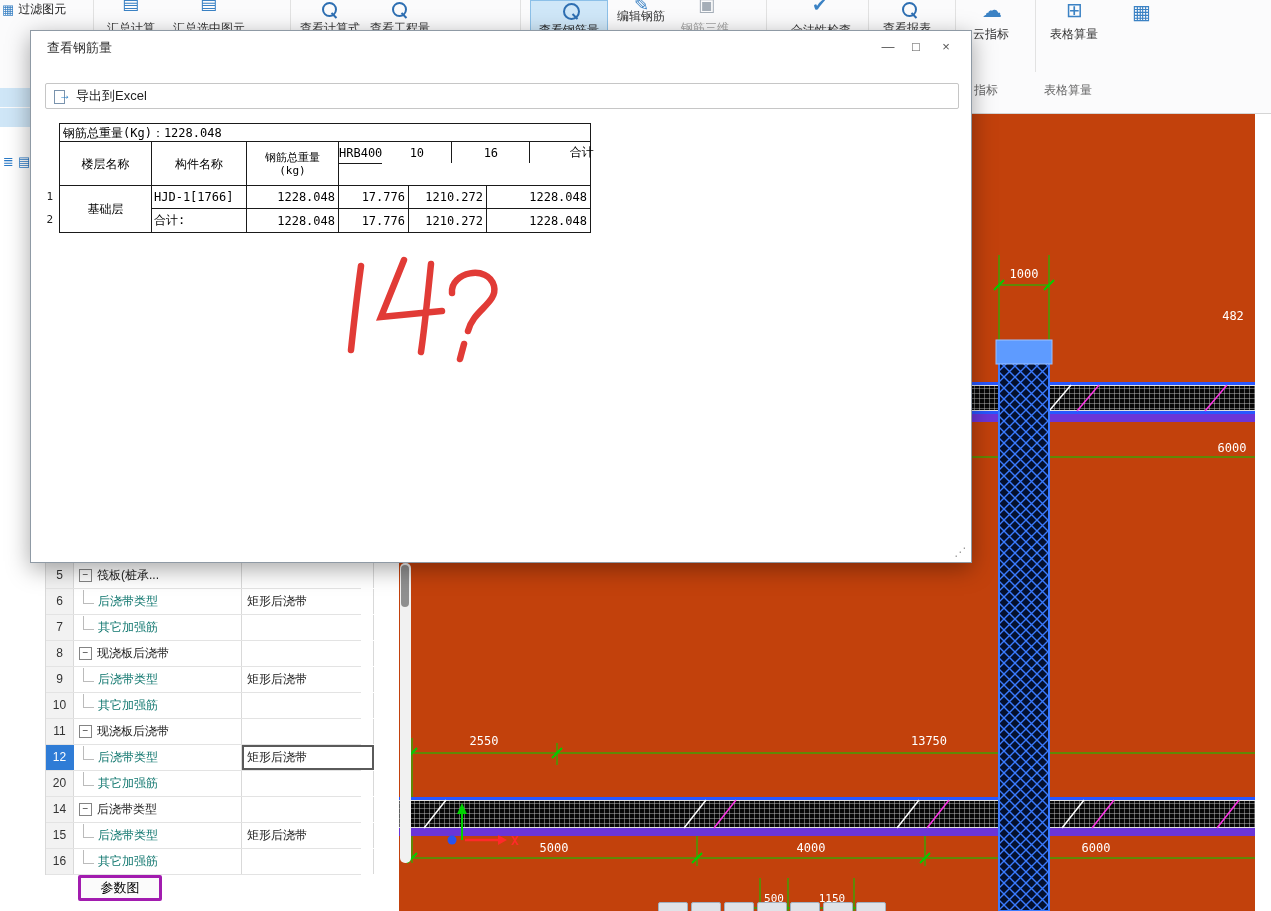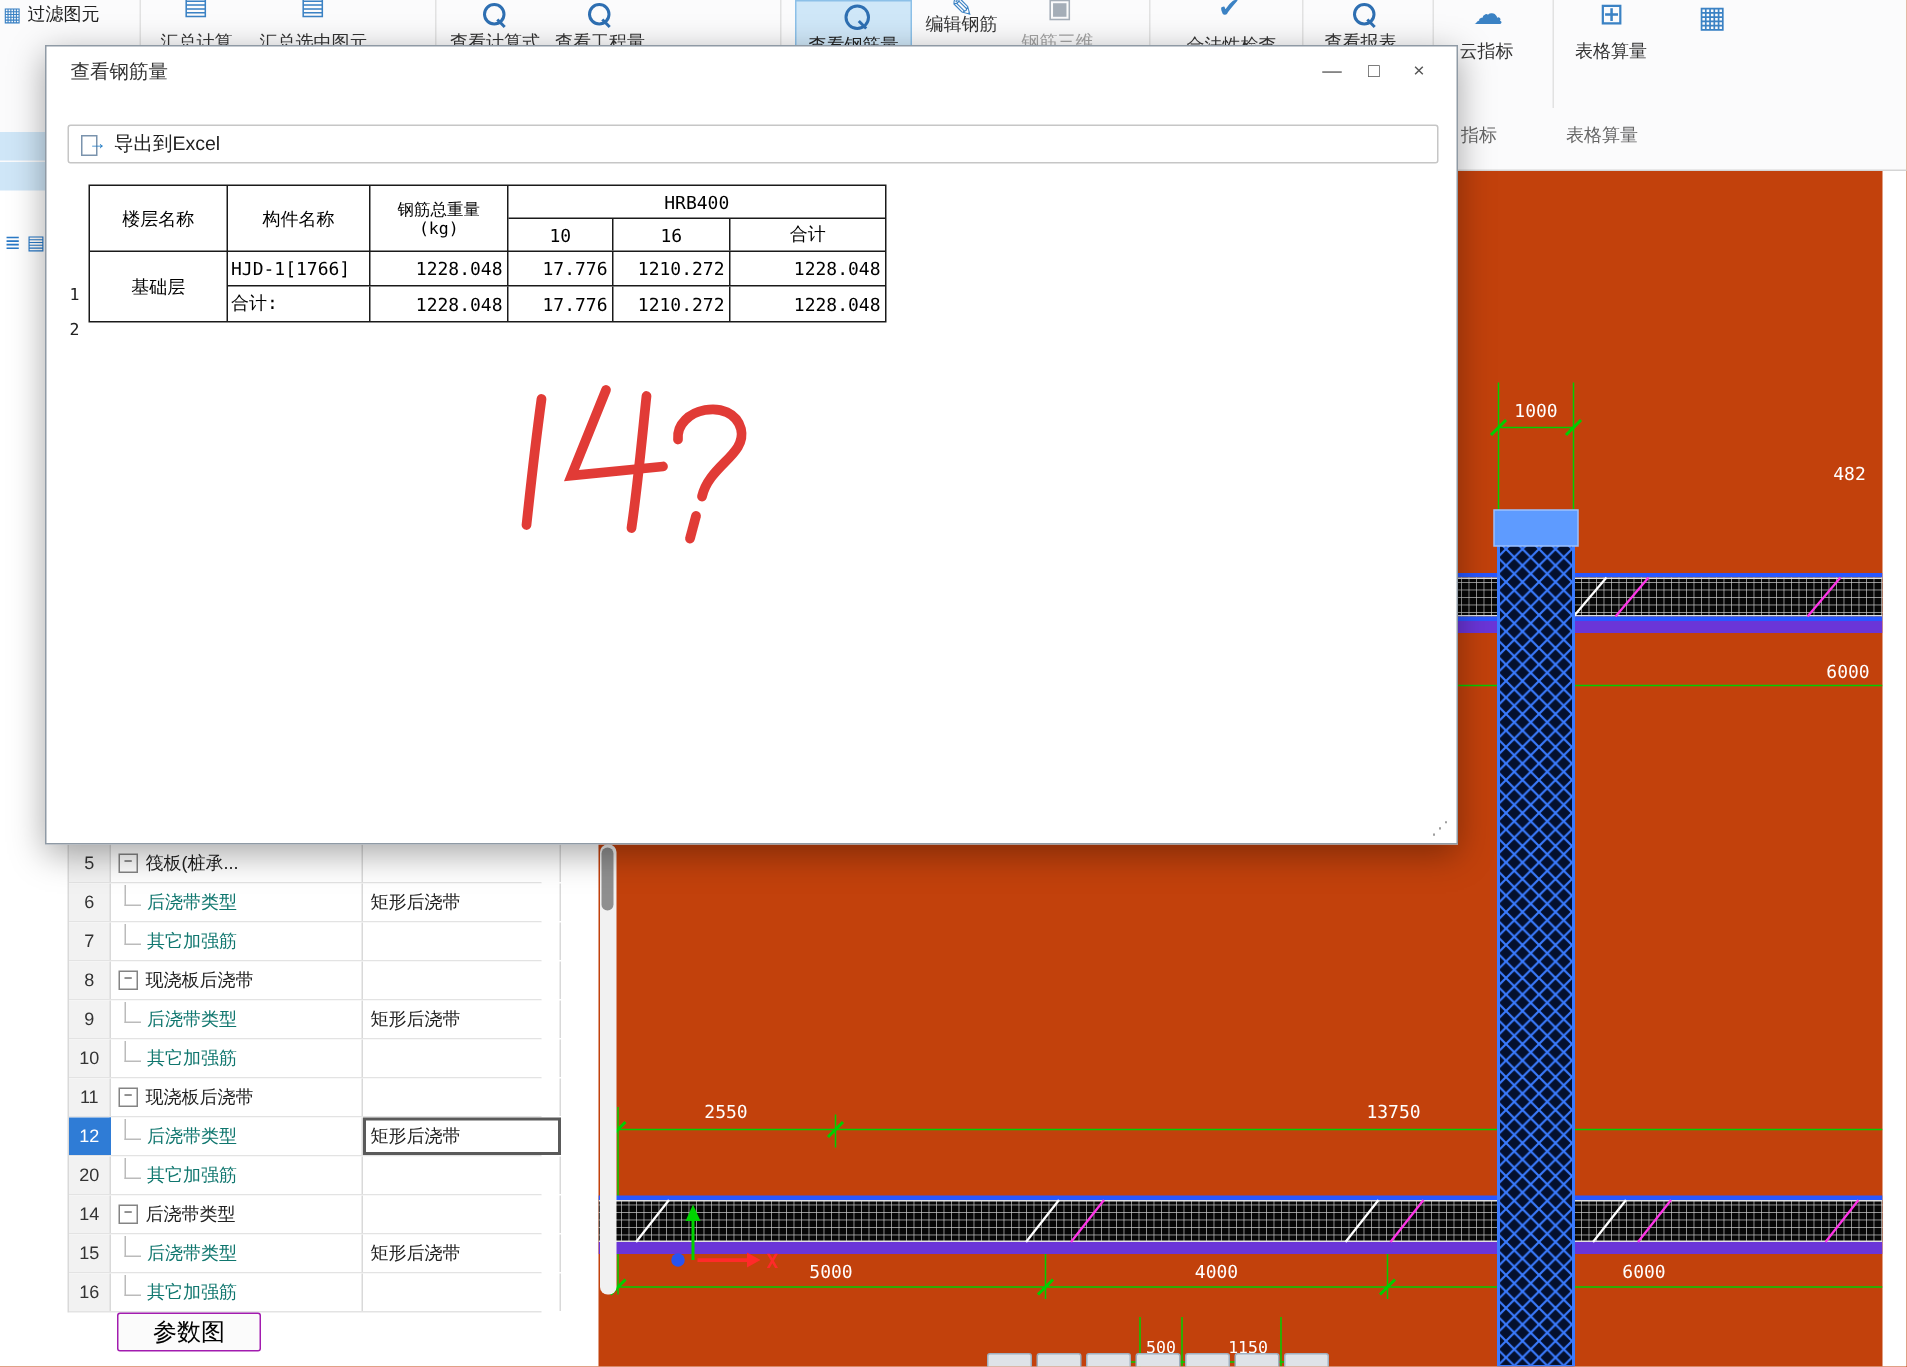--- a/index.html
+++ b/index.html
@@ -48,21 +48,21 @@
            font-family:"DejaVu Sans Mono",monospace}
   .tbl{position:absolute;left:28px;top:92px;width:530px;border:1px solid #1a1a1a;background:#fff;
        font-family:"DejaVu Sans Mono","DejaVu Sans","Liberation Sans",sans-serif;font-size:12px;
        color:#000;box-sizing:content-box}
   .tbl *{box-sizing:border-box}
   .t-sum{height:18px;line-height:18px;padding-left:3px;border-bottom:1px solid #1a1a1a;white-space:nowrap}
   .t-hdr{display:flex;height:44px;border-bottom:1px solid #1a1a1a}
   .hc{border-right:1px solid #1a1a1a;display:flex;align-items:center;justify-content:center;text-align:center}
   .t-hdr>.hc{height:44px}
   .hc.two{flex-direction:column;font-size:11px;line-height:13px}
-  .hrb{display:flex;flex-direction:column}
+  .hrb{display:flex;}
   .hrb-top{height:22px;border-bottom:1px solid #1a1a1a;display:flex;align-items:center;justify-content:center}
   .hrb-sub{display:flex;height:21px}
   .hrb-sub .hc{height:21px}
   .hc.last,.dc.last{border-right:none}
   .t-body{display:flex}
   .floor-cell{width:92px;border-right:1px solid #1a1a1a;display:flex;align-items:center;justify-content:center}
   .body-rows{width:438px}
   .t-row{display:flex;height:23px}
   .t-row.first{border-bottom:1px solid #1a1a1a}
   .dc{border-right:1px solid #1a1a1a;display:flex;align-items:center;justify-content:flex-end;padding-right:3px}
@@ -83,22 +83,22 @@
   .tree-box{width:11px;height:11px;border:1px solid #848484;margin-right:5px;font-size:10px;
             line-height:9px;text-align:center;color:#333;background:#fff;flex:0 0 auto}
   .tree-elbow{width:10px;height:13px;border-left:1px solid #bbb;border-bottom:1px solid #bbb;
               margin:-10px 4px 0 4px;flex:0 0 auto}
   .p-row.child .p-text{color:#0f766e;cursor:pointer}
   .p-row.sel .p-num{background:#2f7cd6;color:#fff;border-right-color:#2f7cd6}
   .p-row.sel .p-value{outline:2px solid #5a5a5a;outline-offset:-2px}
   .pscroll{position:absolute;left:400px;top:563px;width:11px;height:300px;background:#f1f1f1;
            border-radius:5px;z-index:3}
   .pthumb{position:absolute;left:1px;top:2px;width:8px;height:42px;background:#8f8f8f;border-radius:4px}
-  .param-btn{position:absolute;left:78px;top:875px;width:96px;height:26px;z-index:3;
-             border:1px solid #a21caf;background:#fbfbfb;border-radius:2px;font-size:16px;
+  .param-btn{position:absolute;left:78px;top:875px;width:84px;height:26px;z-index:3;
+             border:3px solid #a21caf;background:#fbfbfb;border-radius:2px;font-size:13px;
              display:flex;align-items:center;justify-content:center;cursor:pointer}
   
   .dock-btn{position:absolute;top:902px;width:28px;height:12px;background:#dfe3e8;
             border:1px solid #9fb0c0;border-radius:2px;z-index:3}
 </style>
 </head>
 <body>
 
 <div class="ribbon">
   <div class="filter-btn">
@@ -383,20 +383,21 @@
       <i class="page"></i>
         <b class="arrow">→</b>
     </span>
     <span>导出到Excel</span>
   </div>
 
   <span class="row-idx" style="top:159px">1</span>
   <span class="row-idx" style="top:182px">2</span>
 
   <div class="tbl">
+    <div class="t-sum">钢筋总重量(Kg)：1228.048</div>
     <div class="t-hdr">
       <div class="hc" style="width:92px">楼层名称</div>
       <div class="hc" style="width:95px">构件名称</div>
       <div class="hc two" style="width:92px">
         <span>钢筋总重量</span>
         <span>(kg)</span>
       </div>
       <div class="hrb" style="width:251px">
         <div class="hrb-top">HRB400</div>
         <div class="hrb-sub">

